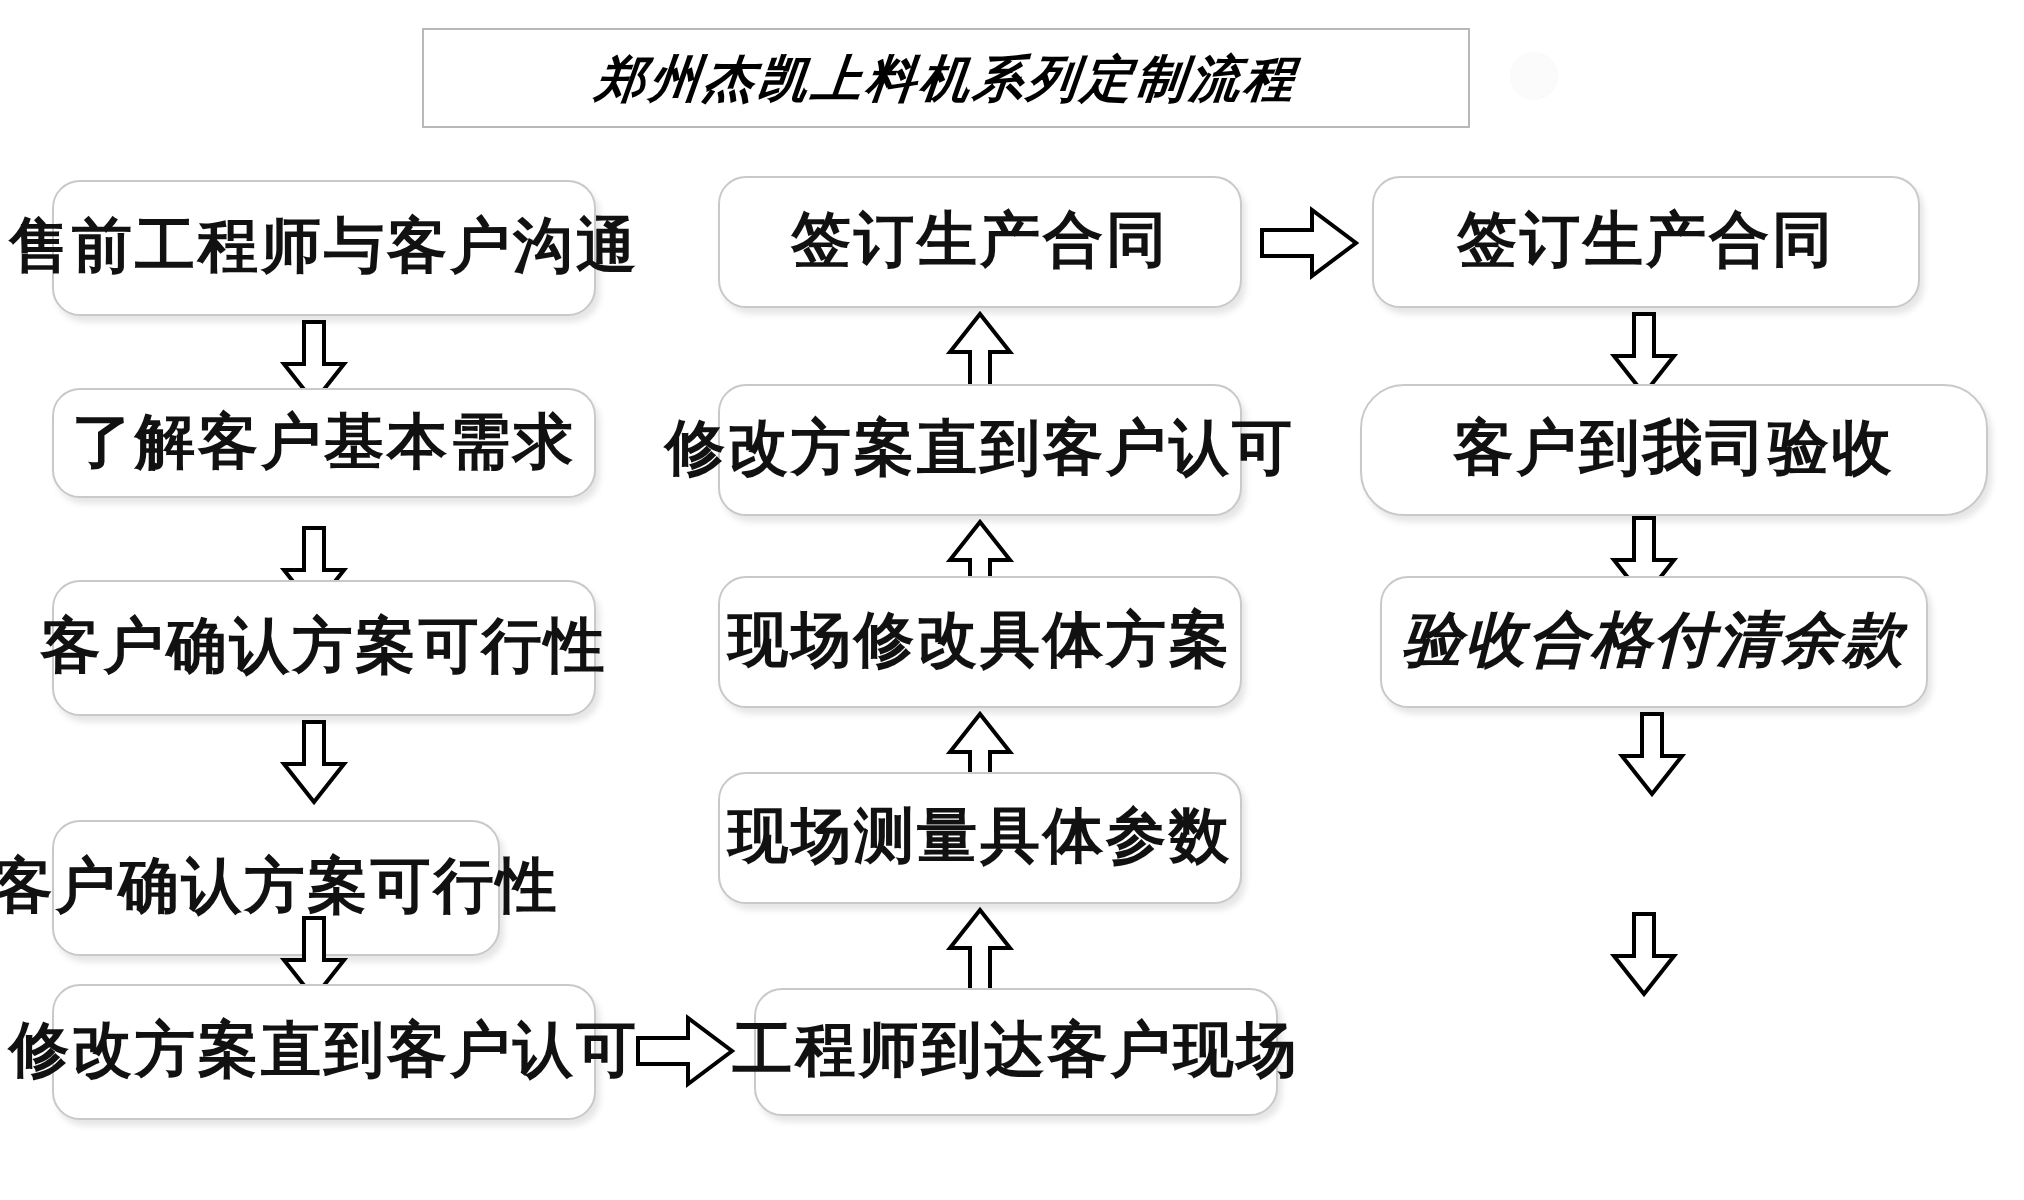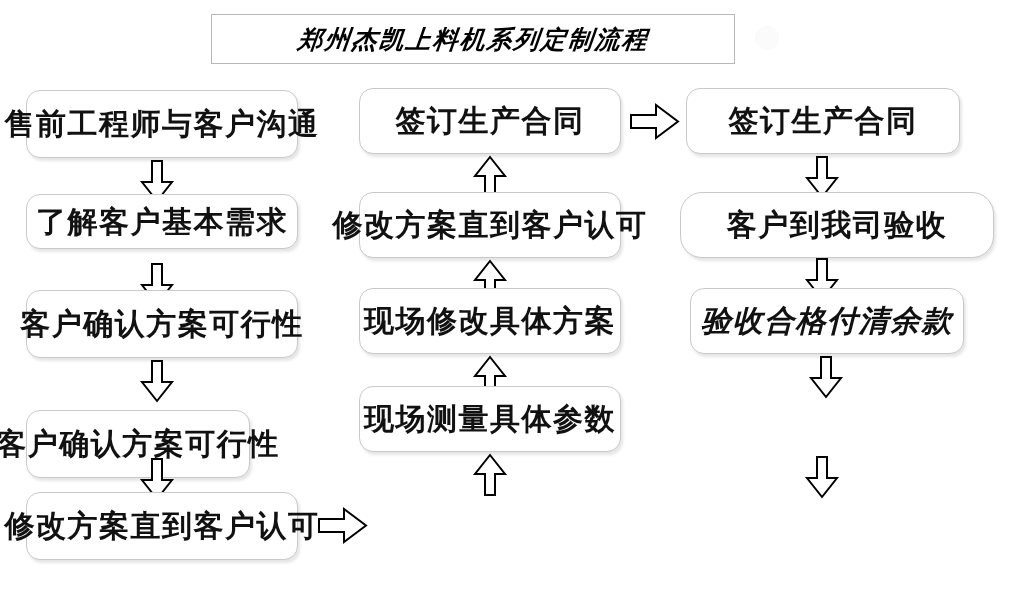--- a/index.html
+++ b/index.html
@@ -186,20 +186,23 @@
   <div class="node" style="left:359px; top:386px; width:262px; height:66px;">
     <span class="label">现场测量具体参数</span>
   </div>
 
   <div class="arrow" style="left:474px; top:454px; width:32px; height:42px;">
     <svg width="32" height="42" viewBox="0 0 32 42">
         <polygon points="16,1 31,20 21,20 21,41 11,41 11,20 1,20"></polygon>
       </svg>
   </div>
 
+  <div class="node" style="left:377px; top:494px; width:262px; height:64px;">
+    <span class="label">工程师到达客户现场</span>
+  </div>
 
   <div class="arrow" style="left:630px; top:104px; width:50px; height:36px;">
     <svg width="50" height="36" viewBox="0 0 50 36">
         <polygon points="1,11 26,11 26,1 48,17.5 26,34 26,24 1,24"></polygon>
       </svg>
   </div>
 
   <div class="node" style="left:686px; top:88px; width:274px; height:66px;">
     <span class="label">签订生产合同</span>
   </div>

